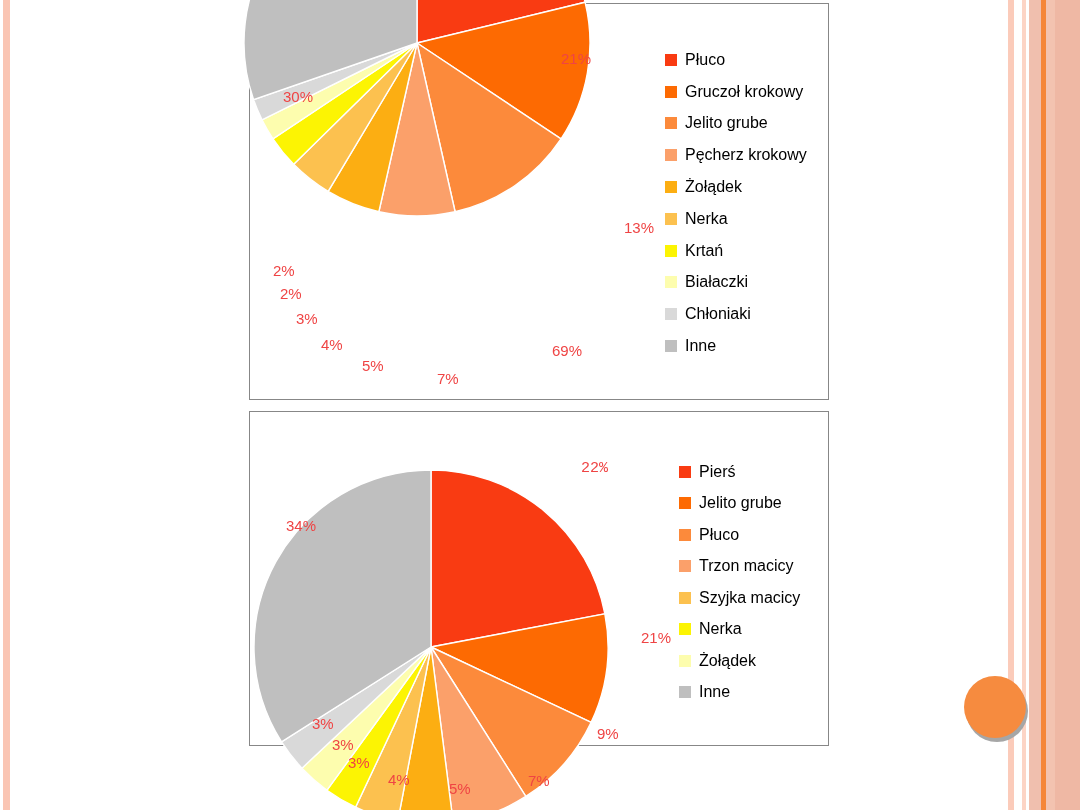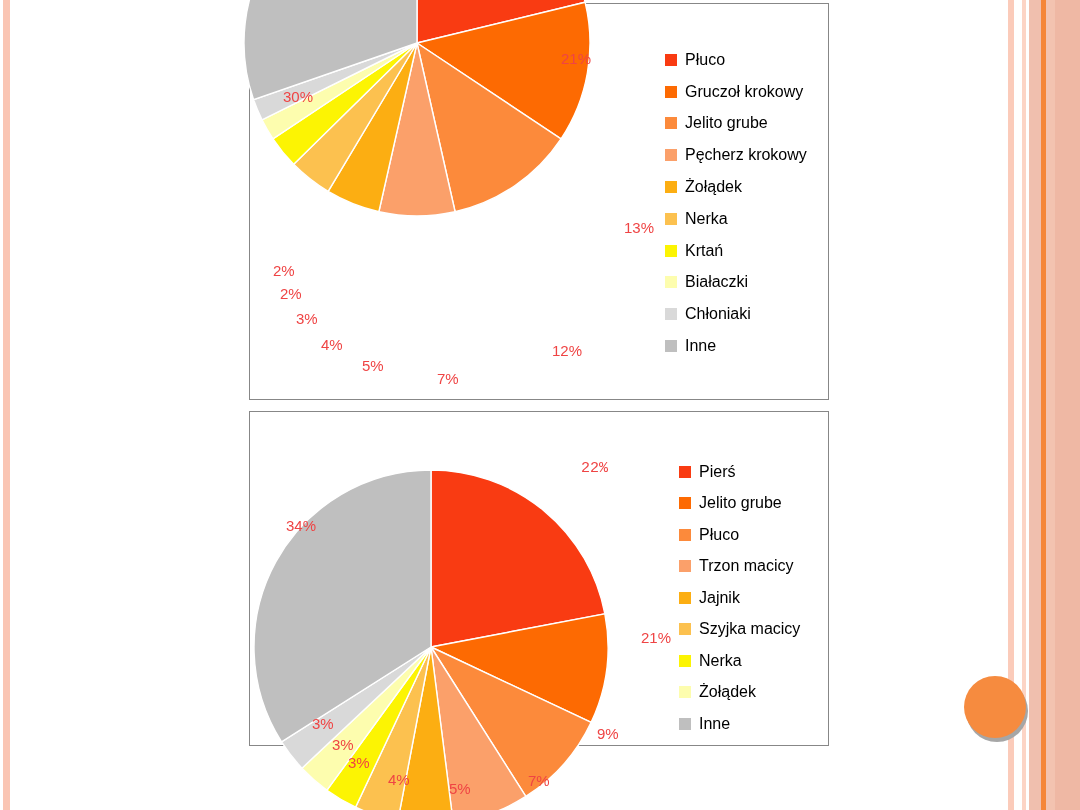--- a/index.html
+++ b/index.html
@@ -202,24 +202,20 @@
           </div>
           <div class="legend-item">
             <span class="legend-swatch" style="background: rgb(252, 138, 59);"></span>
             <span class="legend-label">Płuco</span>
           </div>
           <div class="legend-item">
             <span class="legend-swatch" style="background: rgb(251, 160, 106);"></span>
             <span class="legend-label">Trzon macicy</span>
           </div>
           <div class="legend-item">
-            <span class="legend-swatch" style="background: rgb(252, 174, 18);"></span>
-            <span class="legend-label">Jajnik</span>
-          </div>
-          <div class="legend-item">
             <span class="legend-swatch" style="background: rgb(252, 193, 79);"></span>
             <span class="legend-label">Szyjka macicy</span>
           </div>
           <div class="legend-item">
             <span class="legend-swatch" style="background: rgb(252, 244, 3);"></span>
             <span class="legend-label">Nerka</span>
           </div>
           <div class="legend-item">
             <span class="legend-swatch" style="background: rgb(253, 253, 174);"></span>
             <span class="legend-label">Żołądek</span>
@@ -228,21 +224,21 @@
             <span class="legend-swatch" style="background: rgb(191, 191, 191);"></span>
             <span class="legend-label">Inne</span>
           </div>
         </div>
     </div>
   </div>
 
   <div id="labels-layer">
       <div class="dlabel" style="left: 561px; top: 51px;">21%</div>
       <div class="dlabel" style="left: 624px; top: 220px;">13%</div>
-      <div class="dlabel" style="left: 552px; top: 343px;">12%</div>
+      <div class="dlabel" style="left: 552px; top: 343px;">69%</div>
       <div class="dlabel" style="left: 437px; top: 371px;">7%</div>
       <div class="dlabel" style="left: 362px; top: 358px;">5%</div>
       <div class="dlabel" style="left: 321px; top: 337px;">4%</div>
       <div class="dlabel" style="left: 296px; top: 311px;">3%</div>
       <div class="dlabel" style="left: 280px; top: 286px;">2%</div>
       <div class="dlabel" style="left: 273px; top: 263px;">2%</div>
       <div class="dlabel" style="left: 283px; top: 89px; text-align: right;">30%</div>
       <div class="dlabel" style="left: 581px; top: 461px; font-family: Liberation Mono, monospace;">22%</div>
       <div class="dlabel" style="left: 641px; top: 630px;">21%</div>
       <div class="dlabel" style="left: 597px; top: 726px;">9%</div>

